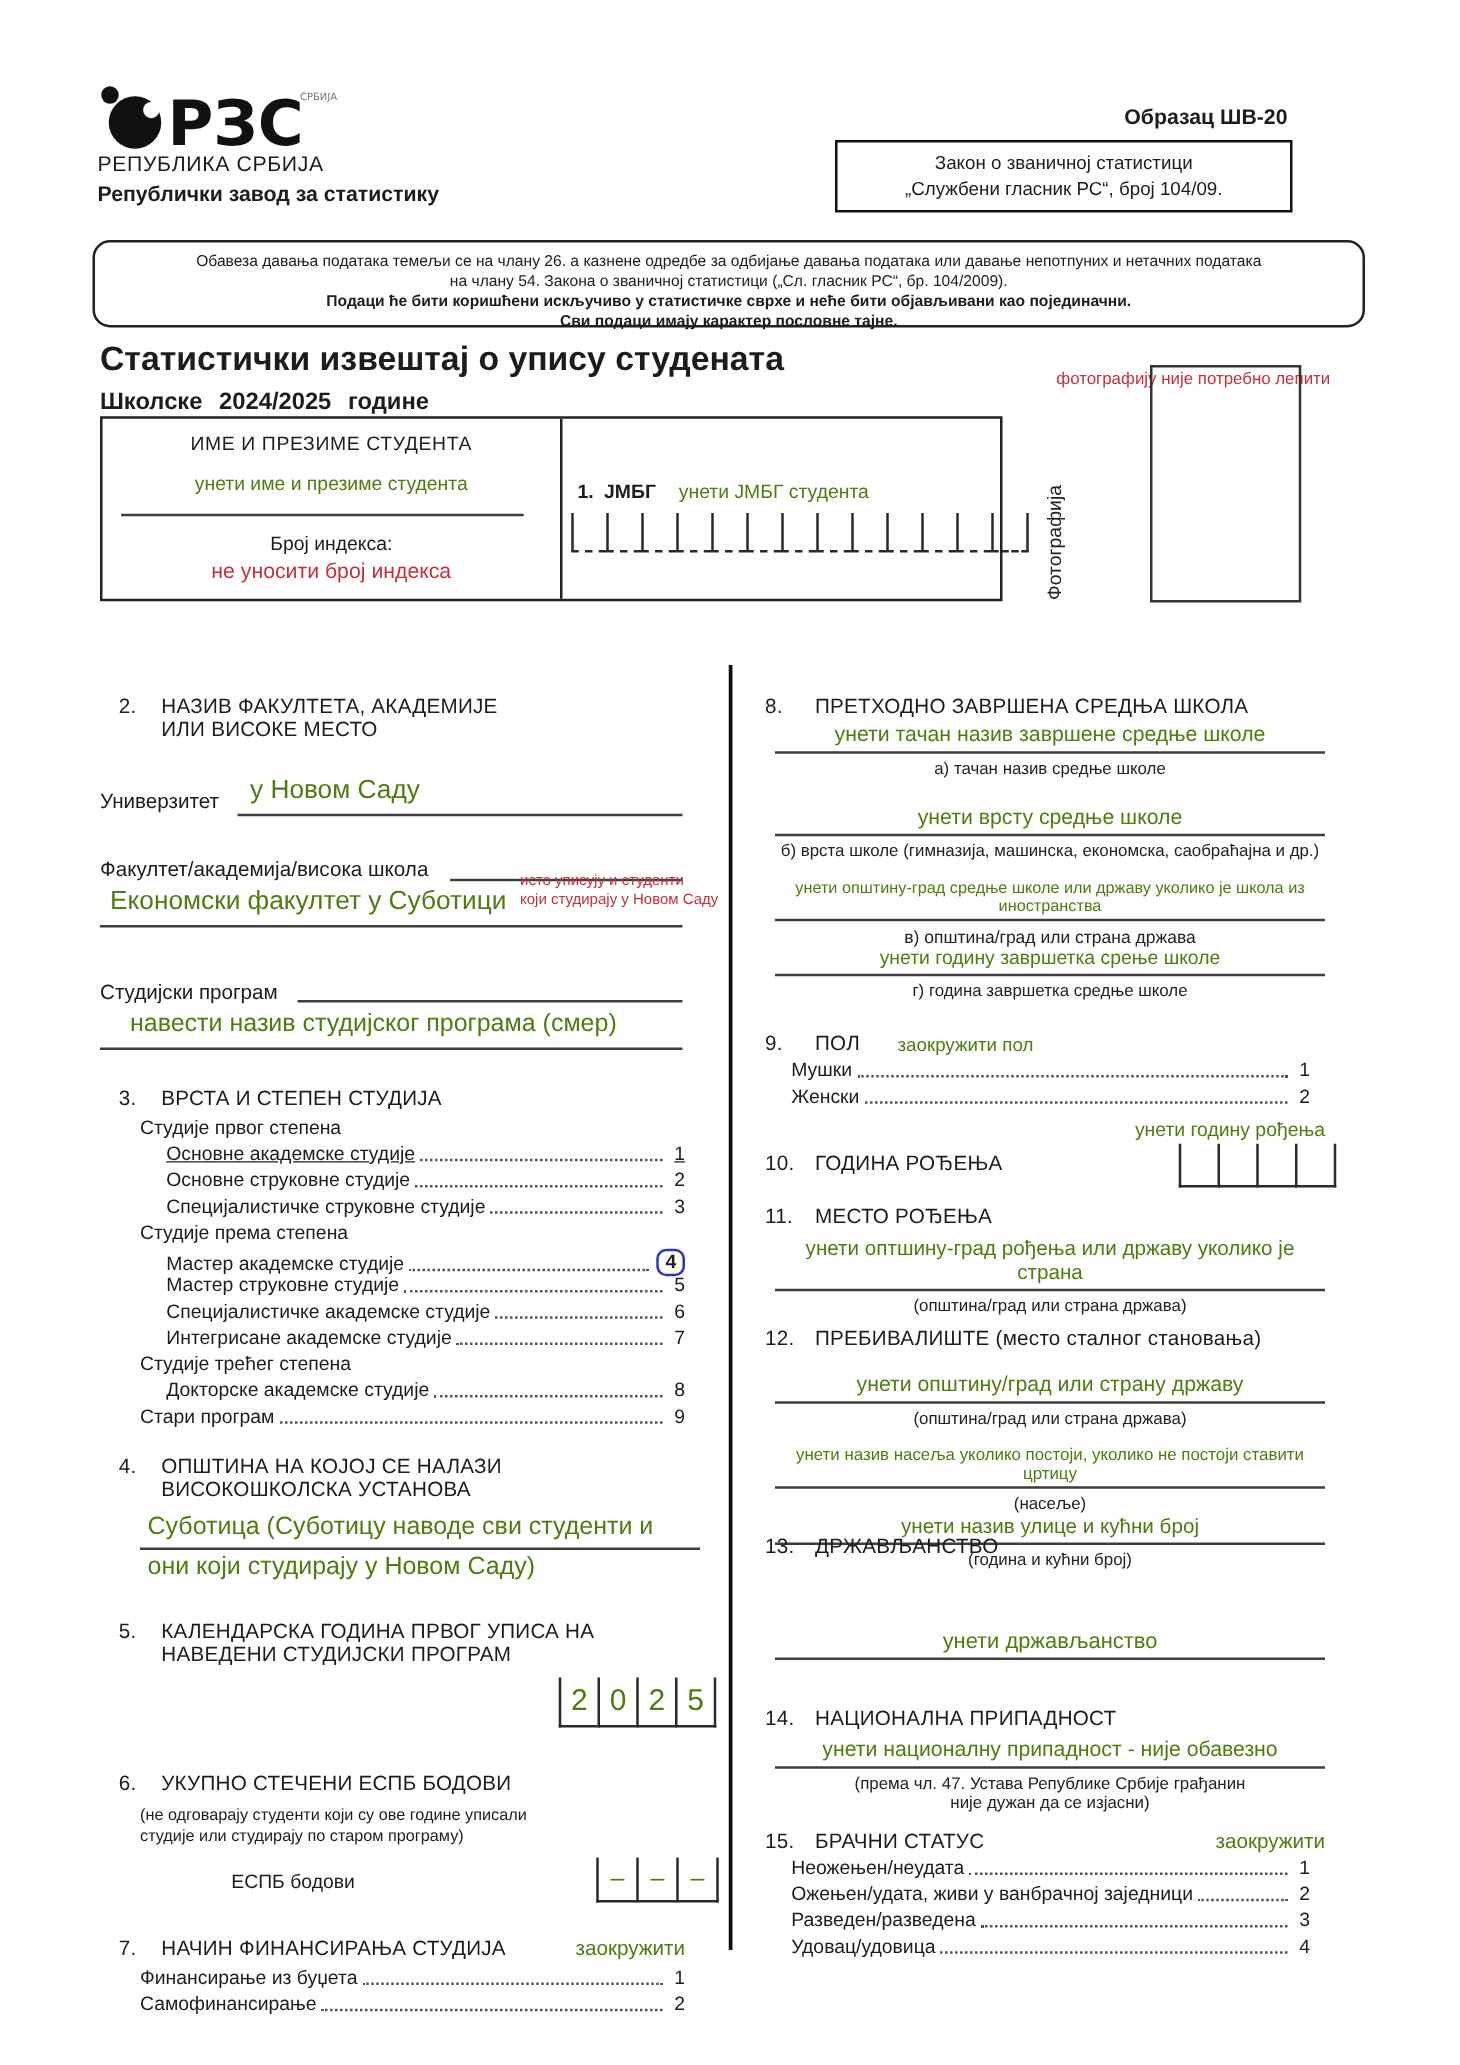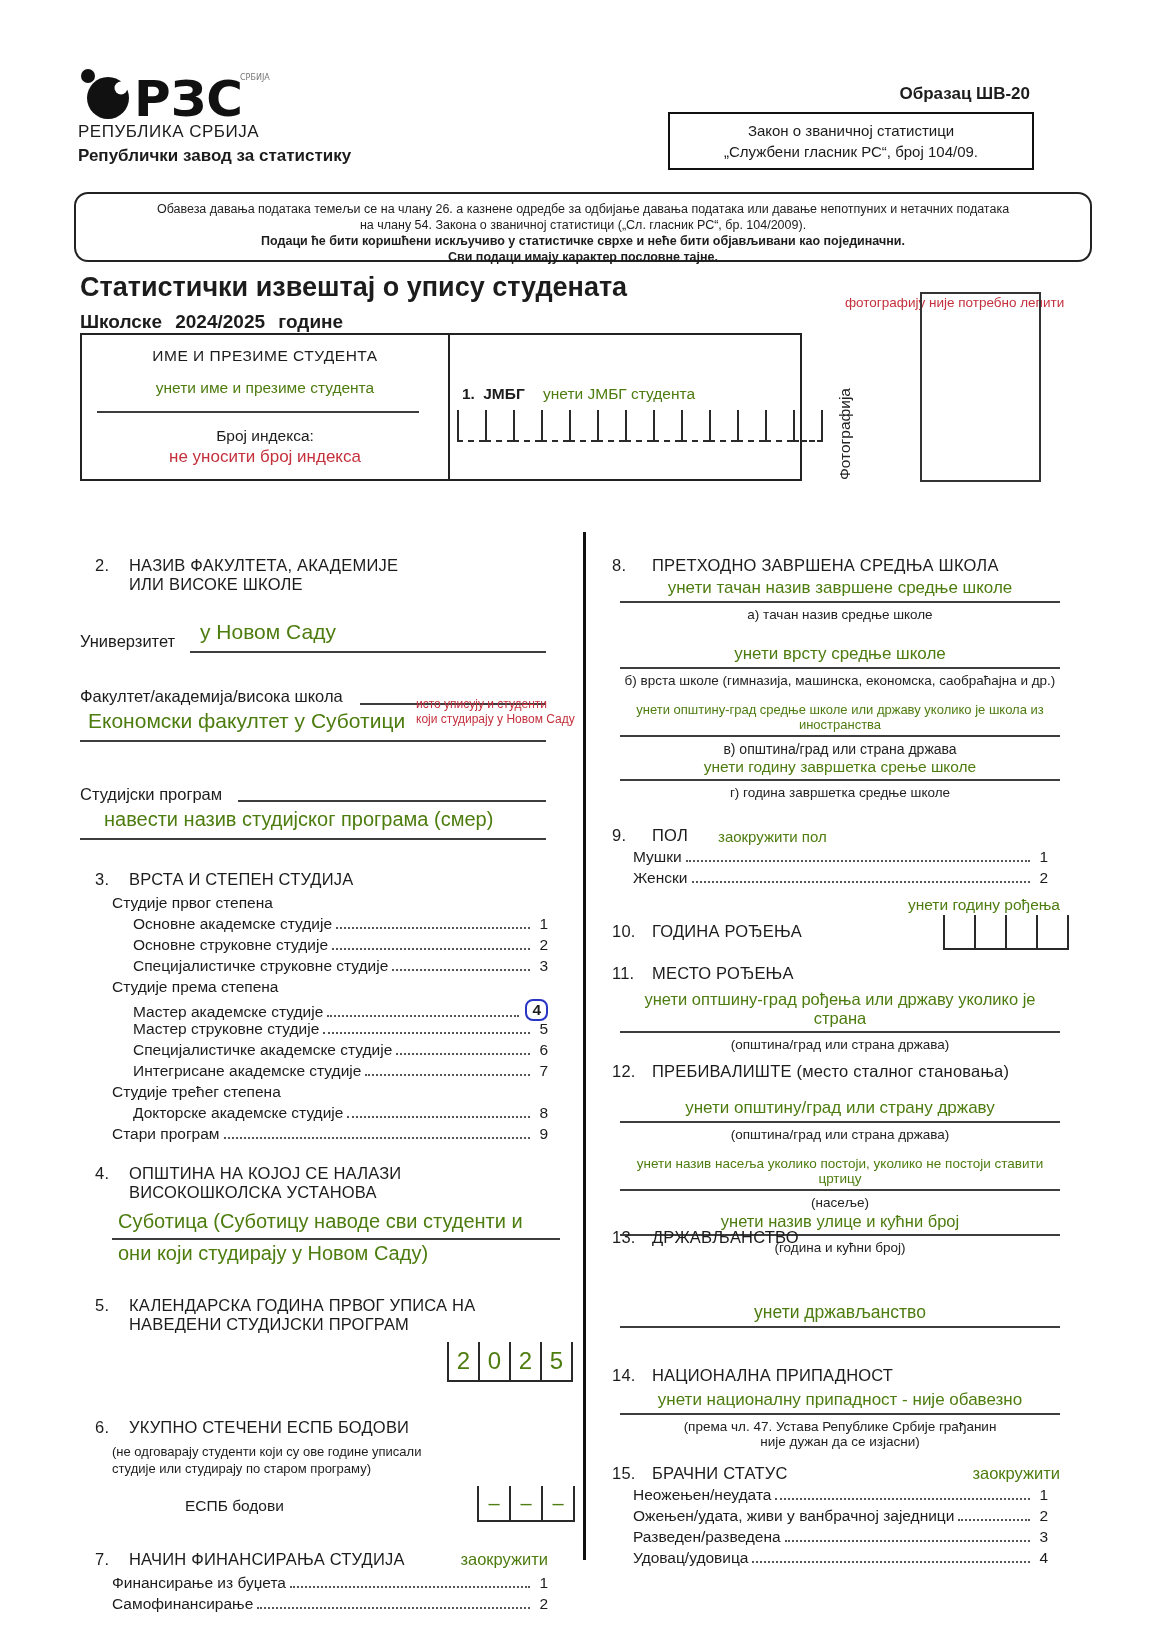--- a/index.html
+++ b/index.html
@@ -108,21 +108,21 @@
       <div class="c" style="width:26px;height:30px;"></div>
     </div>
   </div>
 
   <div class="vdivider"></div>
 
   <div class="sec" style="left:95px;top:556px;width:420px;">
     <span class="secnum">2.</span>
     <span>
       <span style="display:block;">НАЗИВ ФАКУЛТЕТА, АКАДЕМИЈЕ</span>
-      <span style="display:block;">ИЛИ ВИСОКЕ ШКОЛЕ</span>
+      <span style="display:block;">ИЛИ ВИСОКЕ МЕСТО</span>
     </span>
   </div>
   <div class="abs" style="left:80px;top:632px;font-size:16.5px;">Универзитет</div>
   <div class="abs blue" style="left:200px;top:620px;font-size:21px;">у Новом Саду</div>
   <div class="rule" style="left:190px;top:651px;width:356px;"></div>
 
   <div class="abs" style="left:80px;top:687px;font-size:16.5px;">Факултет/академија/висока школа</div>
   <div class="rule" style="left:360px;top:703px;width:186px;"></div>
   <div class="abs blue" style="left:88px;top:709px;font-size:21px;">Економски факултет у Суботици</div>
   <div class="abs red" style="left:416px;top:697px;font-size:12px;line-height:15px;">
@@ -134,21 +134,21 @@
   <div class="abs" style="left:80px;top:785px;font-size:16.5px;">Студијски програм</div>
   <div class="rule" style="left:238px;top:800px;width:308px;"></div>
   <div class="abs blue" style="left:104px;top:808px;font-size:20px;">навести назив студијског програма (смер)</div>
   <div class="rule" style="left:80px;top:838px;width:466px;"></div>
 
   <div class="sec" style="left:95px;top:870px;width:420px;">
     <span class="secnum">3.</span>
     <span>ВРСТА И СТЕПЕН СТУДИЈА</span>
   </div>
   <div class="abs" style="left:112px;top:894px;font-size:15.5px;">Студије првог степена</div>
-  <div class="optrow" style="left:133px;top:915px;width:415px;">
+  <div class="optrow" style="left:133px;top:915px;width:415px;text-decoration:underline;">
     <span>Основне академске студије</span>
       <span class="lead"></span>
       <span class="code">1</span>
   </div>
   <div class="optrow" style="left:133px;top:936px;width:415px;">
     <span>Основне струковне студије</span>
       <span class="lead"></span>
       <span class="code">2</span>
   </div>
   <div class="optrow" style="left:133px;top:957px;width:415px;">

